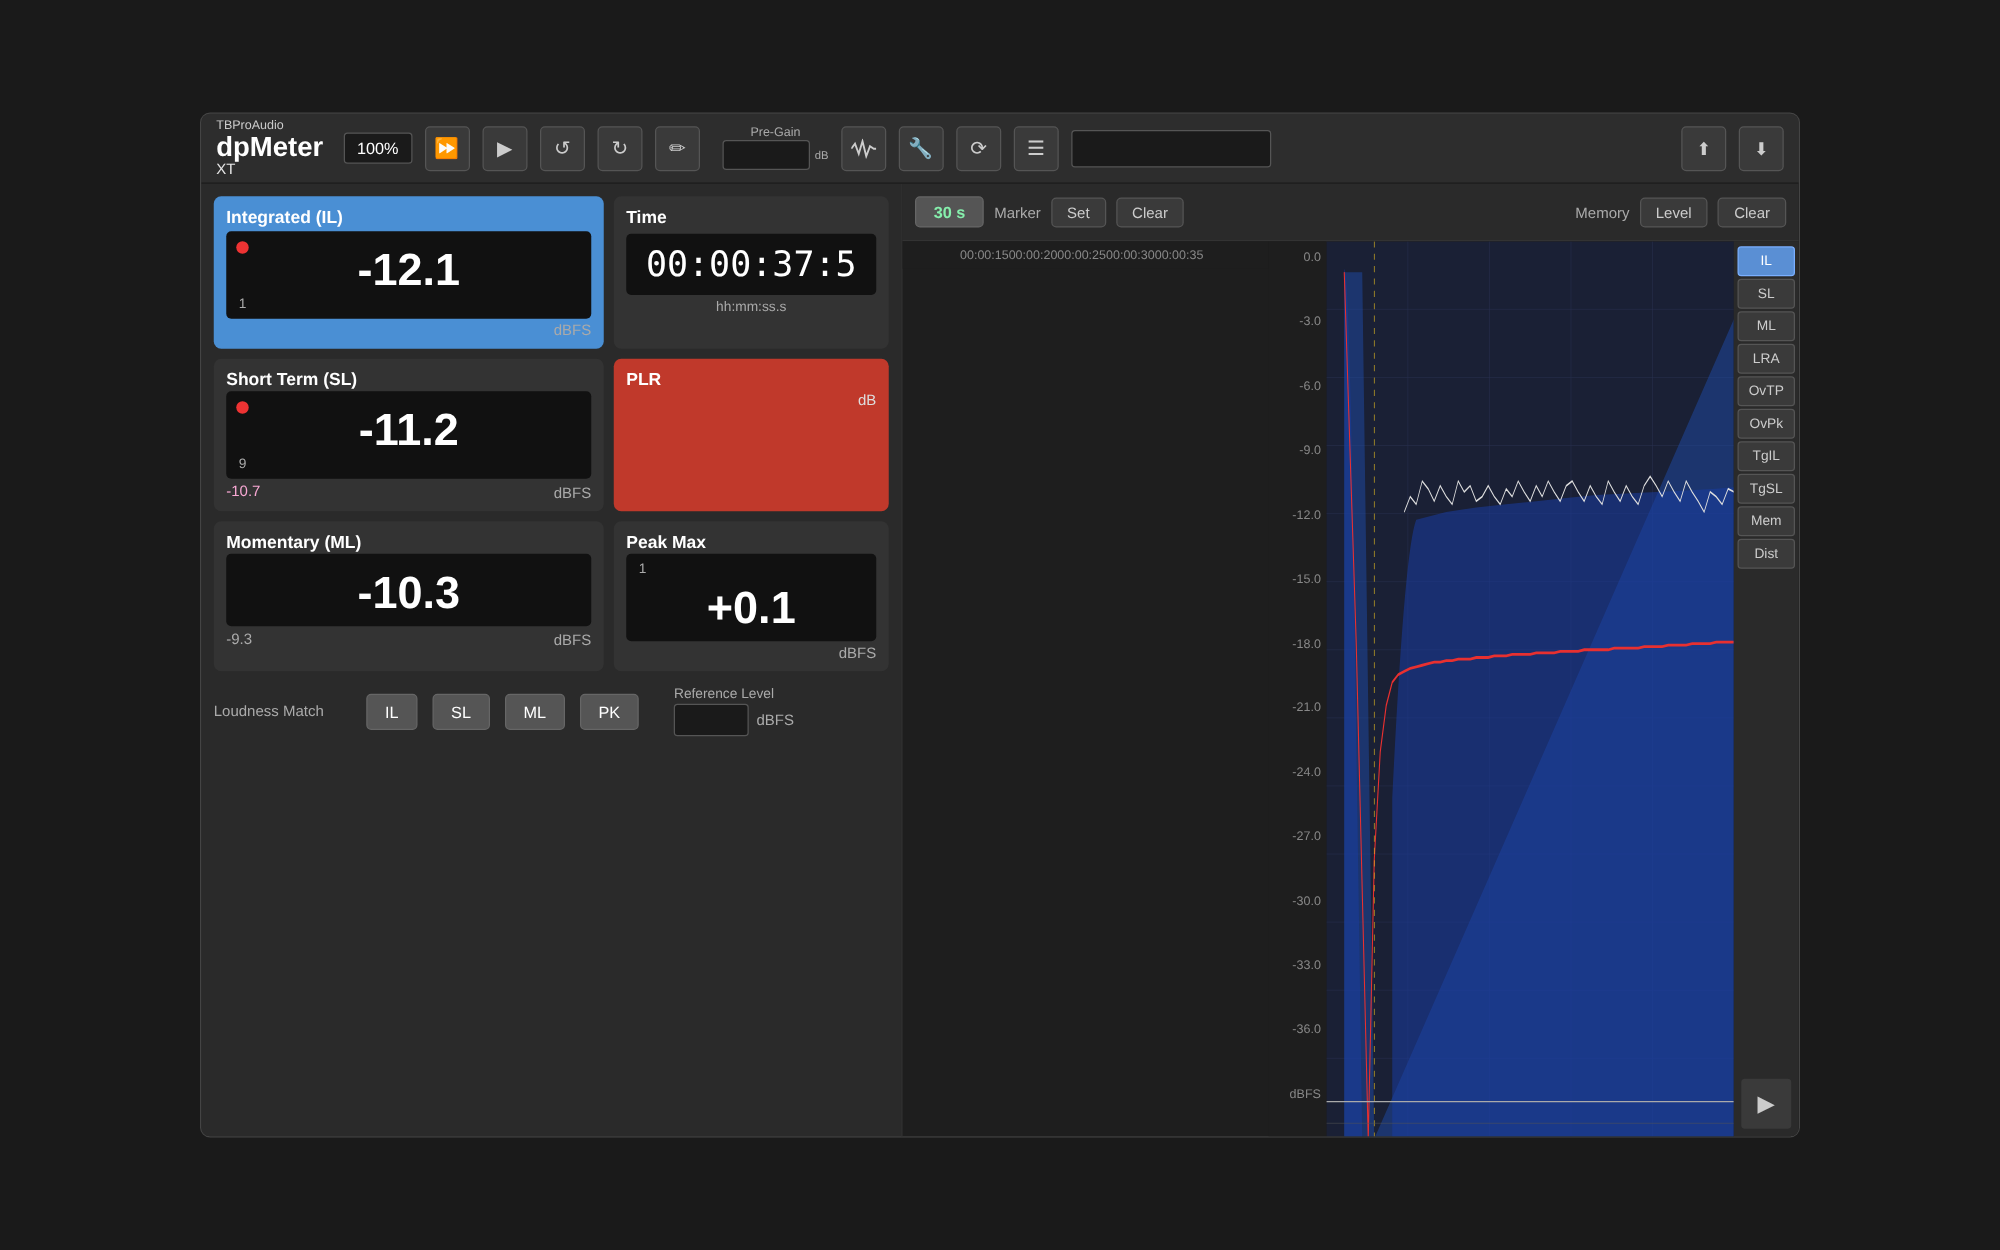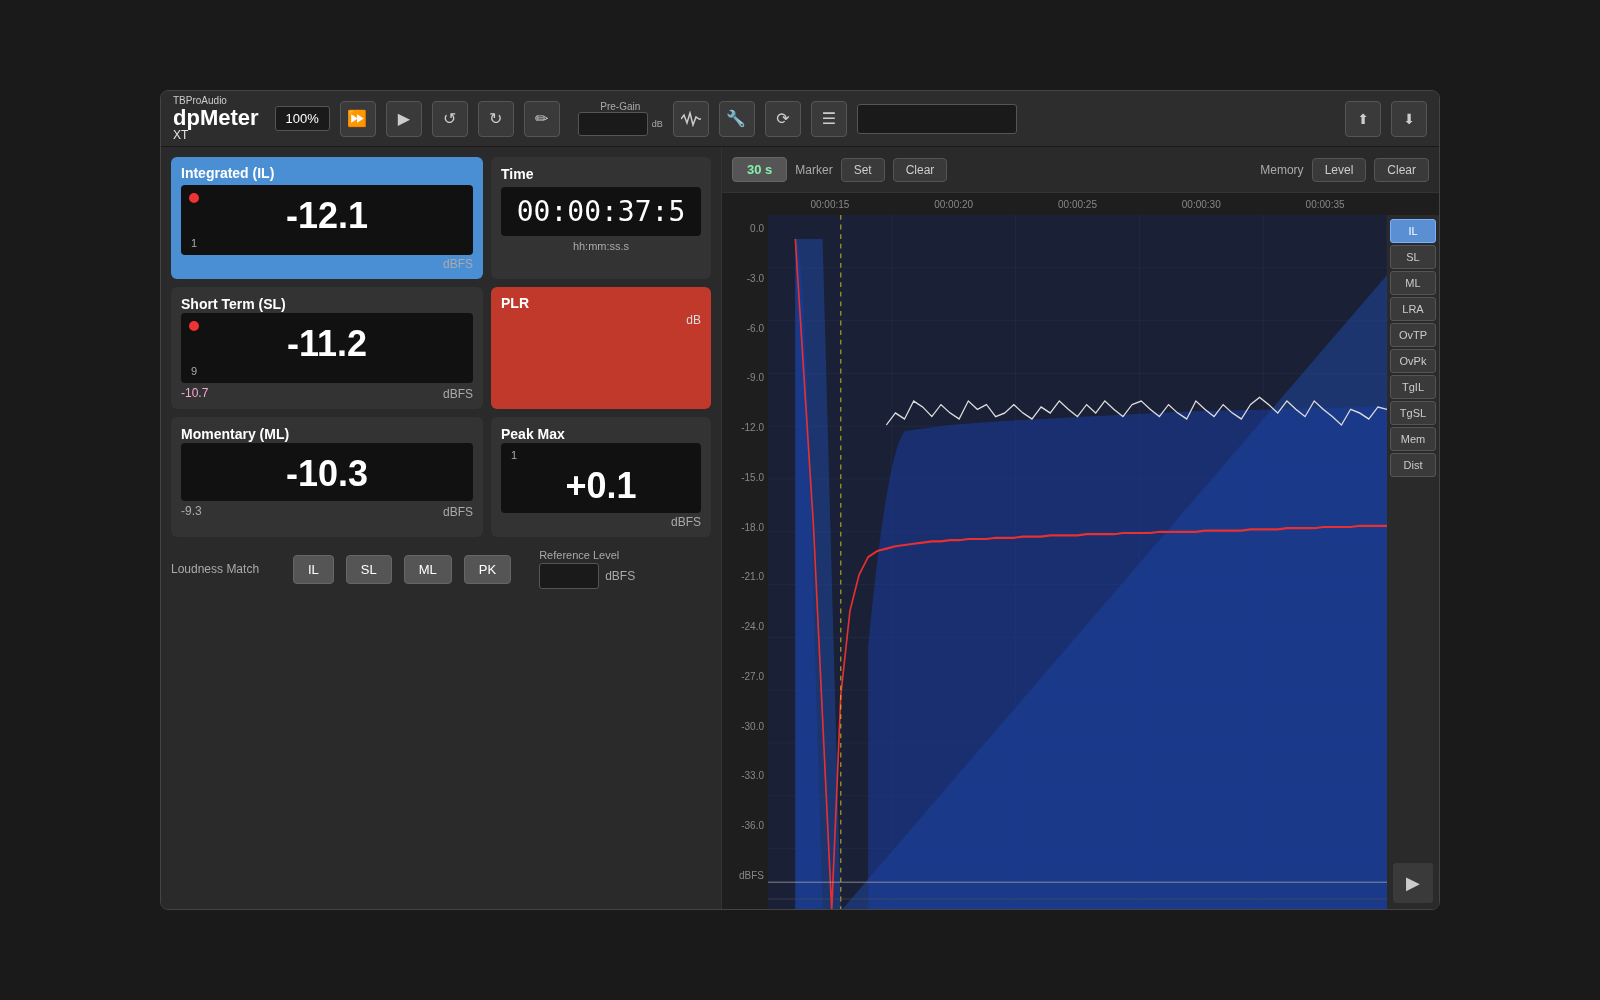--- a/index.html
+++ b/index.html
@@ -527,21 +527,21 @@
         <button class="time-window-btn">30 s</button>
         <span class="toolbar-label">Marker</span>
         <button class="toolbar-btn">Set</button>
         <button class="toolbar-btn">Clear</button>
         <div style="flex:1;"></div>
         <span class="toolbar-label">Memory</span>
         <button class="toolbar-btn">Level</button>
         <button class="toolbar-btn">Clear</button>
       </div>
 
-      <div style="flex:1;display:flex;flex-direction:column;">
+      <div style="flex:1;display:flex;flex-direction:row;">
 
         <div style="display:flex;padding-left:46px;padding-right:52px;height:22px;align-items:center;background:#1e1e1e;">
           <div style="flex:1;font-size:10px;color:#888;text-align:center;">00:00:15</div>
           <div style="flex:1;font-size:10px;color:#888;text-align:center;">00:00:20</div>
           <div style="flex:1;font-size:10px;color:#888;text-align:center;">00:00:25</div>
           <div style="flex:1;font-size:10px;color:#888;text-align:center;">00:00:30</div>
           <div style="flex:1;font-size:10px;color:#888;text-align:center;">00:00:35</div>
         </div>
 
         <div style="flex:1;display:flex;">

